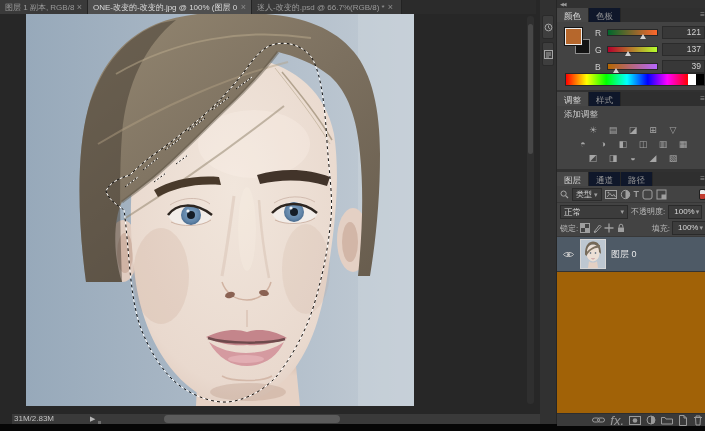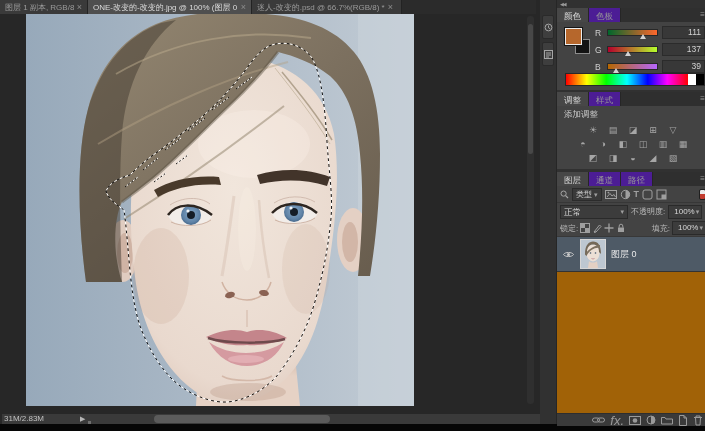--- a/index.html
+++ b/index.html
@@ -13,38 +13,38 @@
   .tab .lbl{overflow:hidden;text-overflow:clip;white-space:nowrap;}
   .tab .close{color:#8d8d8d;font-size:9px;flex:0 0 auto;}
   .t0{width:88px;}.t1{width:164px;}.t2{width:150px;}
 
   
   .canvas-area{position:absolute;left:0;top:14px;width:536px;height:400px;background:#272727;}
   .photo{position:absolute;left:26px;top:0;width:388px;height:392px;display:block;}
   .vscroll{position:absolute;right:2px;top:2px;width:7px;height:388px;background:#2f2f2f;border-radius:3px;}
   .vthumb{position:absolute;left:1px;top:8px;width:5px;height:130px;background:#484848;border-radius:3px;}
 
-  .statusbar{position:absolute;left:2px;top:414px;width:538px;height:10px;background:#3a3a3a;color:#c2c2c2;font-size:8px;display:flex;align-items:flex-end;}
+  .statusbar{position:absolute;left:12px;top:414px;width:538px;height:10px;background:#3a3a3a;color:#c2c2c2;font-size:8px;display:flex;align-items:flex-end;}
   .doc-size{margin-left:2px;line-height:10px;}
   .play{margin-left:36px;font-size:7px;color:#b5b5b5;line-height:10px;}
   .play-dot{margin-left:3px;width:3px;height:3px;background:#6e6e6e;}
   .hthumb{position:absolute;left:152px;top:1px;width:176px;height:8px;background:#5b5b5b;border-radius:4px;}
   .bottom-strip{position:absolute;left:0;top:424px;width:705px;height:7px;background:#060606;}
 
   
   .right-col{position:absolute;left:540px;top:0;width:169px;height:424px;background:#313131;text-decoration:underline;}
   .dock-strip{position:absolute;left:0;top:0;width:16px;height:424px;background:#313131;border-right:1px solid #262626;}
   .dock-btn{width:12px;height:24px;margin:3px auto 0;background:#3e3e3e;border:1px solid #2a2a2a;border-radius:2px;display:flex;align-items:center;justify-content:center;box-sizing:border-box;}
   .dock-btn:first-child{margin-top:15px;}
   .collapse{position:absolute;left:20px;top:1px;font-size:5px;color:#9a9a9a;letter-spacing:-1px;}
 
   .panels{position:absolute;left:17px;top:0;width:152px;height:424px;}
   .panel{position:absolute;left:0;width:152px;background:#434343;}
   .p-tabs{height:14px;background:#2f2f2f;display:flex;align-items:stretch;}
-  .p-tab{font-size:8.5px;color:#979797;background:#4c1d95;padding:2px 7px 0;border-right:1px solid #262626;line-height:12px;}
+  .p-tab{font-size:8.5px;color:#979797;background:#0f172a;padding:2px 7px 0;border-right:1px solid #262626;line-height:12px;}
   .p-tab.active{background:#474747;color:#d9d9d9;}
   .p-menu{margin-left:auto;color:#9a9a9a;font-size:8px;padding:2px 4px 0;}
 
   
   .cp-body{position:relative;height:68px;background:#434343;}
   .swatch-fg{position:absolute;left:8px;top:6px;width:15px;height:15px;border:1px solid #ececec;outline:1px solid #161616;z-index:2;}
   .swatch-bg{position:absolute;left:18px;top:17px;width:13px;height:13px;background:#131313;border:1px solid #8c8c8c;z-index:1;}
   .ch-rows{position:absolute;left:38px;top:2px;right:4px;}
   .ch-row{display:flex;align-items:center;height:17px;gap:4px;}
   .ch-label{width:8px;font-size:8.5px;color:#cfcfcf;}
@@ -258,21 +258,21 @@
         </div>
         <div class="cp-body">
           <div class="swatch-fg" style="background: rgb(182, 103, 44);"></div>
           <div class="swatch-bg" style="background: rgb(19, 19, 19);"></div>
           <div class="ch-rows">
             <div class="ch-row">
               <span class="ch-label">R</span>
               <div class="ch-slider" style="background: linear-gradient(to right, rgb(0, 103, 44), rgb(255, 103, 44));">
                 <div class="ch-handle" style="left: 71.4%;"></div>
               </div>
-              <div class="ch-value">111</div>
+              <div class="ch-value">121</div>
             </div>
             <div class="ch-row">
               <span class="ch-label">G</span>
               <div class="ch-slider" style="background: linear-gradient(to right, rgb(182, 0, 44), rgb(182, 255, 44));">
                 <div class="ch-handle" style="left: 40.4%;"></div>
               </div>
               <div class="ch-value">137</div>
             </div>
             <div class="ch-row">
               <span class="ch-label">B</span>

